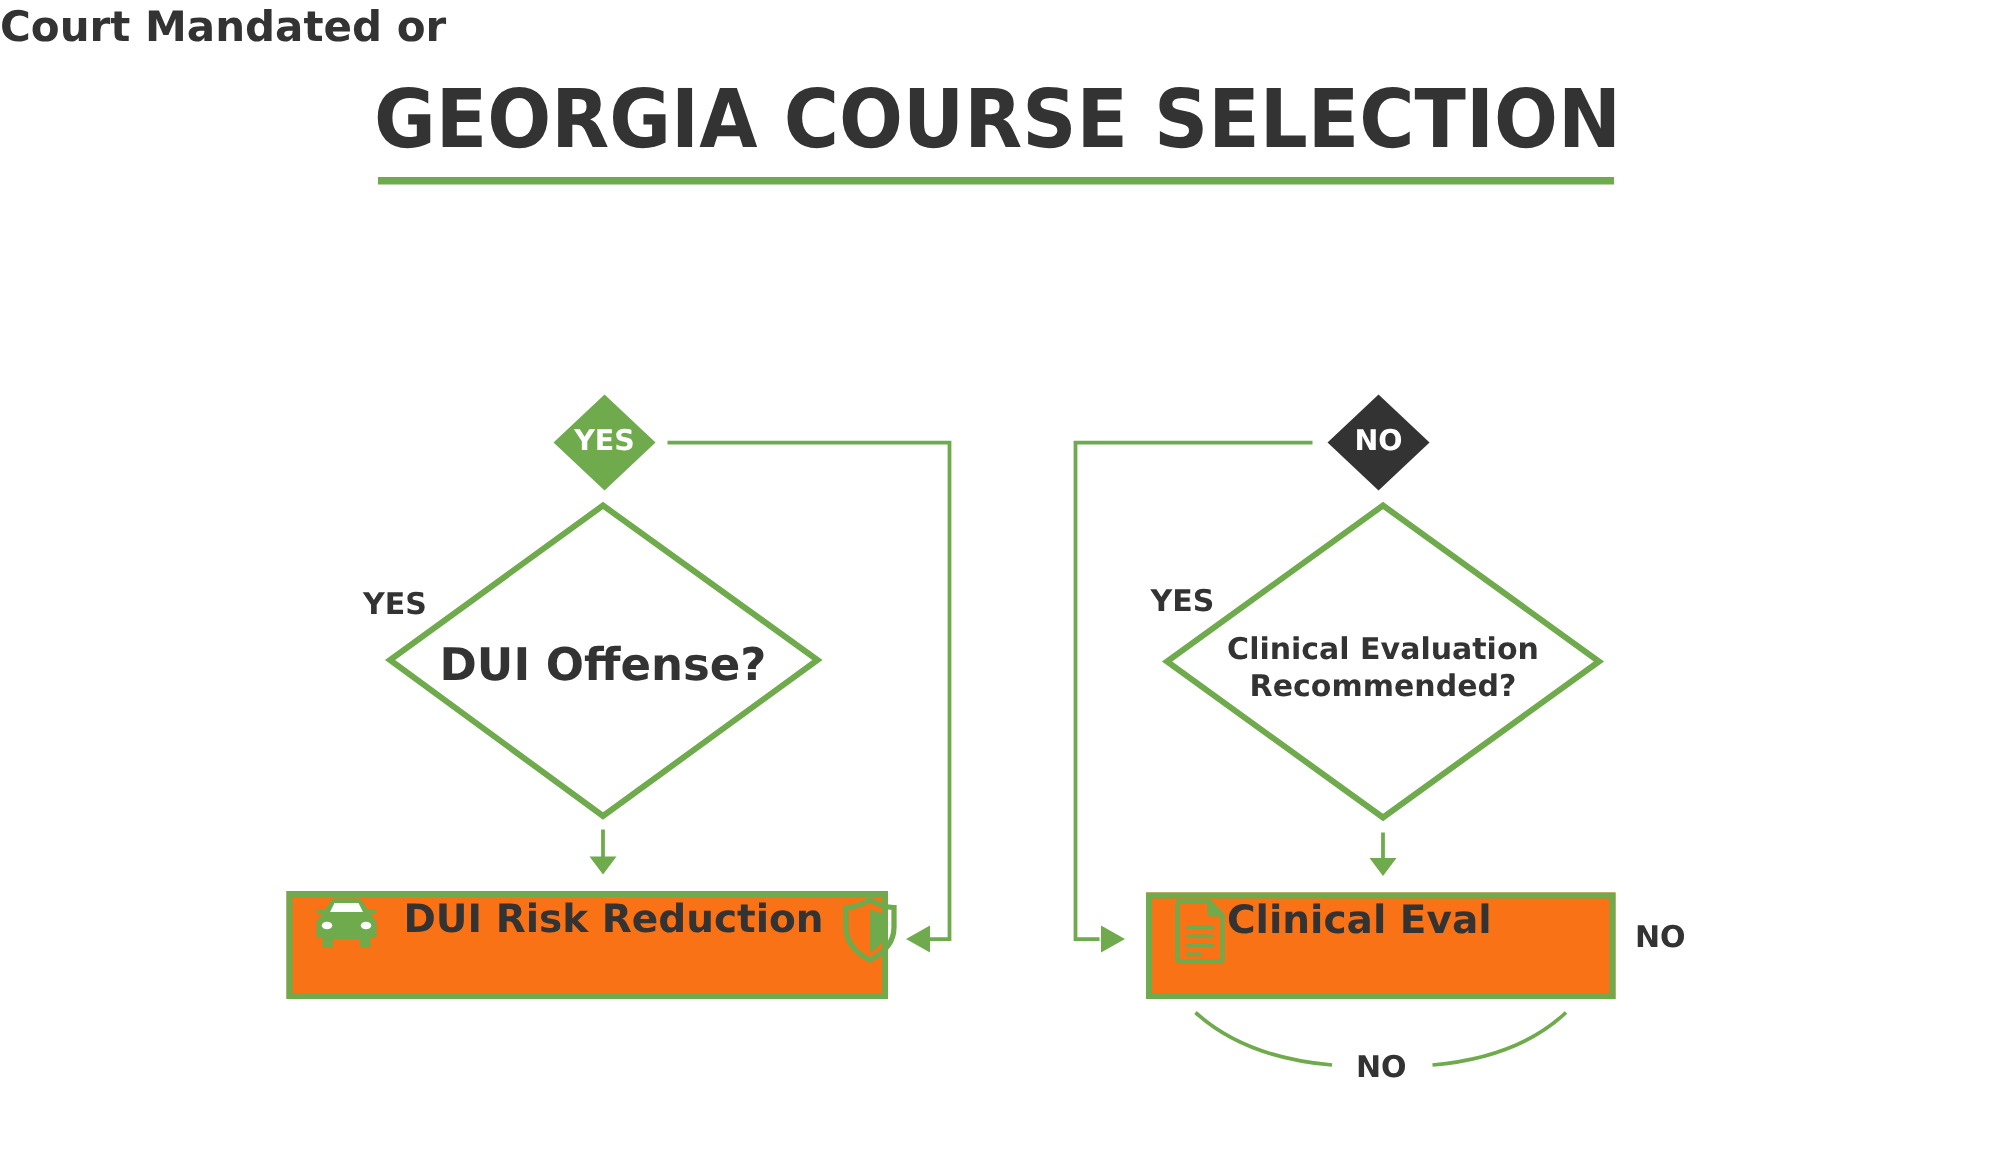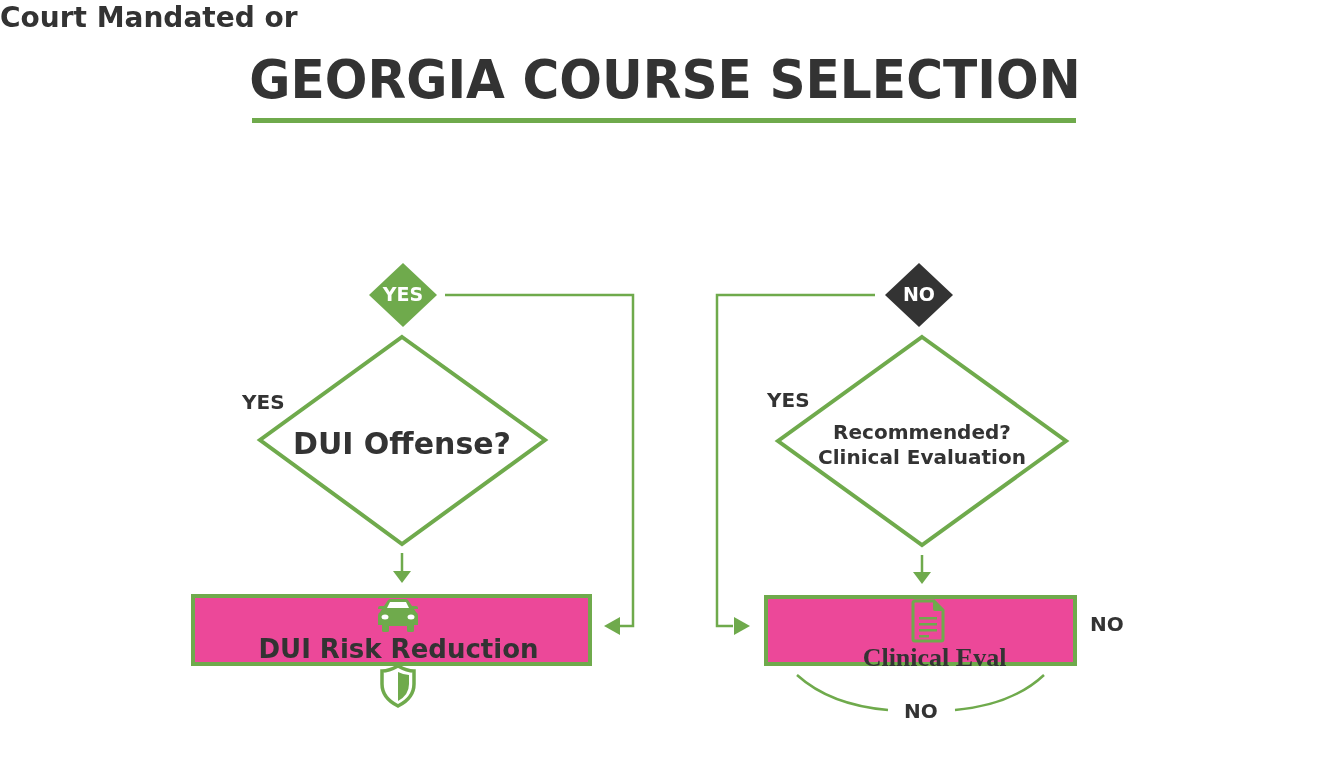--- a/index.html
+++ b/index.html
@@ -3,22 +3,22 @@
 <meta charset="utf-8">
 <style>
   html, body { margin: 0; padding: 0; background: #ffffff; }
   body { width: 1344px; height: 768px; position: relative; overflow: hidden;
          font-family: "DejaVu Sans", "Liberation Sans", sans-serif; color: #333333; }
   .abs { position: absolute; }
   #title { left: 0; width: 1330px; top: 48px; text-align: center;
            font-size: 54px; font-weight: bold; letter-spacing: 0px; color: #333333;
            font-family: "DejaVu Sans", sans-serif; transform: scaleX(0.93); transform-origin: center; }
   #title-rule { left: 252px; top: 118px; width: 824px; height: 5px; background: #6FAA4C; }
-  .box { position: absolute; border: 4px solid #6FAA4C; background: #ec4899; box-sizing: border-box;
-         display: flex; align-items: center; justify-content: center; flex-direction: column; }
+  .box { position: absolute; border: 4px solid #6FAA4C; background: #f97316; box-sizing: border-box;
+         display: flex; justify-content: center; }
   #q-box { left: 421px; top: 152px; width: 493px; height: 96px; flex-direction: column;
            font-size: 28px; font-weight: bold; line-height: 35px; }
   .diamond-label { position: absolute; font-weight: bold; text-align: center; }
   .side-label { position: absolute; font-weight: bold; font-size: 20px; color: #333; }
   #dui-box { left: 191px; top: 594px; width: 401px; height: 72px; justify-content: flex-start; }
   #clin-box { left: 764px; top: 595px; width: 313px; height: 71px; justify-content: flex-start; }
   .box-label { font-weight: bold; font-size: 26px; color: #333; white-space: nowrap; }
   svg { position: absolute; left: 0; top: 0; }
 </style>
 </head>
@@ -75,32 +75,32 @@
   <span style="margin-left:12px; width:38px; height:44px; display:inline-block;">
     <svg width="38" height="44" viewBox="0 0 38 44" style="position:static;">
       <path d="M19,2 Q10,7 3,7 L3,20 Q3,34 19,42 Q35,34 35,20 L35,7 Q28,7 19,2 Z" fill="none" stroke="#6FAA4C" stroke-width="3.5"></path>
       <path d="M19,8 Q25,11 30,11 L30,20 Q30,31 19,37 Z" fill="#6FAA4C"></path>
     </svg>
   </span>
 </div>
 
 <div class="side-label" style="left:767px; top:388px;">YES</div>
 <div class="diamond-label" style="left:782px; top:420px; width:280px; font-size:20px; line-height:25px;">
+  <div>Clinical Evaluation</div>
   <div>Recommended?</div>
-  <div>Clinical Evaluation</div>
 </div>
 
 <div id="clin-box" class="box">
   <span style="margin-left:14px; width:36px; height:44px; display:inline-block;">
     <svg width="36" height="44" viewBox="0 0 36 44" style="position:static;">
       <path d="M5,2 L24,2 L33,11 L33,40 Q33,42 31,42 L5,42 Q3,42 3,40 L3,4 Q3,2 5,2 Z" fill="none" stroke="#6FAA4C" stroke-width="3"></path>
       <path d="M23,2 L33,12 L25,12 Q23,12 23,10 Z" fill="#6FAA4C"></path>
       <rect x="9" y="18" width="18" height="2.5" fill="#6FAA4C"></rect>
       <rect x="9" y="24" width="18" height="2.5" fill="#6FAA4C"></rect>
       <rect x="9" y="30" width="18" height="2.5" fill="#6FAA4C"></rect>
       <rect x="9" y="36" width="10" height="2.5" fill="#6FAA4C"></rect>
     </svg>
   </span>
-  <span class="box-label" style="margin-left:28px;font-family:Liberation Serif, serif;">Clinical Eval</span>
+  <span class="box-label" style="">Clinical Eval</span>
 </div>
 
 <div class="side-label" style="left:1090px; top:612px;">NO</div>
 <div class="side-label" style="left:904px; top:699px;">NO</div>
 
 </body></html>

